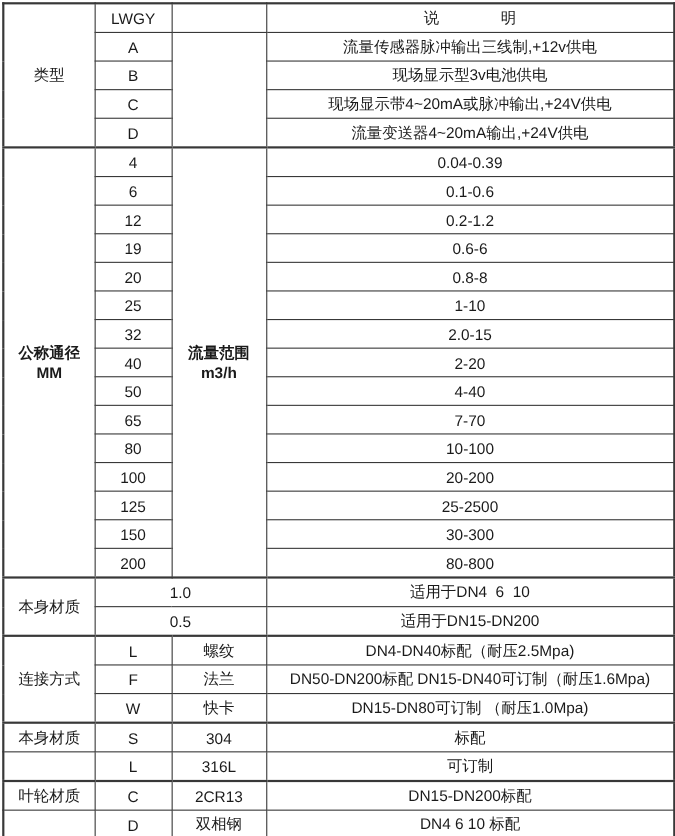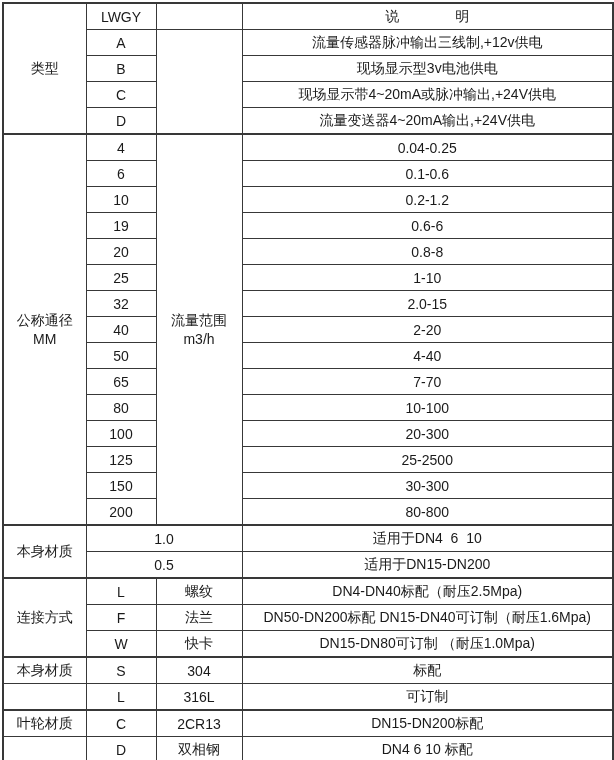--- a/index.html
+++ b/index.html
@@ -18,21 +18,21 @@
     border:1px solid #383838;
     height:25px;
     padding:0 3px;
     text-align:center;
     vertical-align:middle;
     overflow:hidden;
   }
   tr.sec > td{border-top:2px solid #383838;}
   td.l{text-align:left;}
   td.pre{white-space:pre;}
-  td.two{white-space:pre-line;line-height:1.35;}
+  td.two{white-space:pre-line;line-height:1.35;font-weight:bold;}
 </style>
 </head>
 <body>
 
 <div class="wrap">
 <table class="spec">
   <colgroup>
     <col style="width:83px">
         <col style="width:70px">
         <col style="width:86px">
@@ -63,28 +63,28 @@
     <td>D</td>
     <td class="l pre">流量变送器4~20mA输出,+24V供电</td>
   </tr>
 
   <tr class="sec">
     <td rowspan="15" class="two">公称通径
 MM</td>
     <td>4</td>
     <td rowspan="15" class="two">流量范围
 m3/h</td>
-    <td class="l pre">0.04-0.25</td>
+    <td class="l pre">0.04-0.39</td>
   </tr>
   <tr>
     <td>6</td>
     <td class="l pre">0.1-0.6</td>
   </tr>
   <tr>
-    <td>10</td>
+    <td>12</td>
     <td class="l pre">0.2-1.2</td>
   </tr>
   <tr>
     <td>19</td>
     <td class="l pre">0.6-6</td>
   </tr>
   <tr>
     <td>20</td>
     <td class="l pre">0.8-8</td>
   </tr>
@@ -107,21 +107,21 @@
   <tr>
     <td>65</td>
     <td class="l pre">7-70</td>
   </tr>
   <tr>
     <td>80</td>
     <td class="l pre">10-100</td>
   </tr>
   <tr>
     <td>100</td>
-    <td class="l pre">20-300</td>
+    <td class="l pre">20-200</td>
   </tr>
   <tr>
     <td>125</td>
     <td class="l pre">25-2500</td>
   </tr>
   <tr>
     <td>150</td>
     <td class="l pre">30-300</td>
   </tr>
   <tr>

